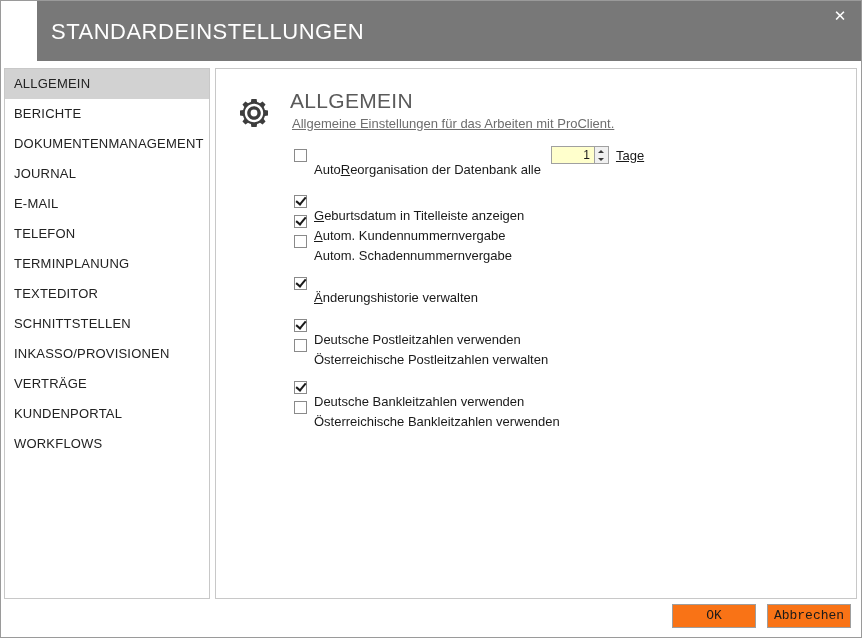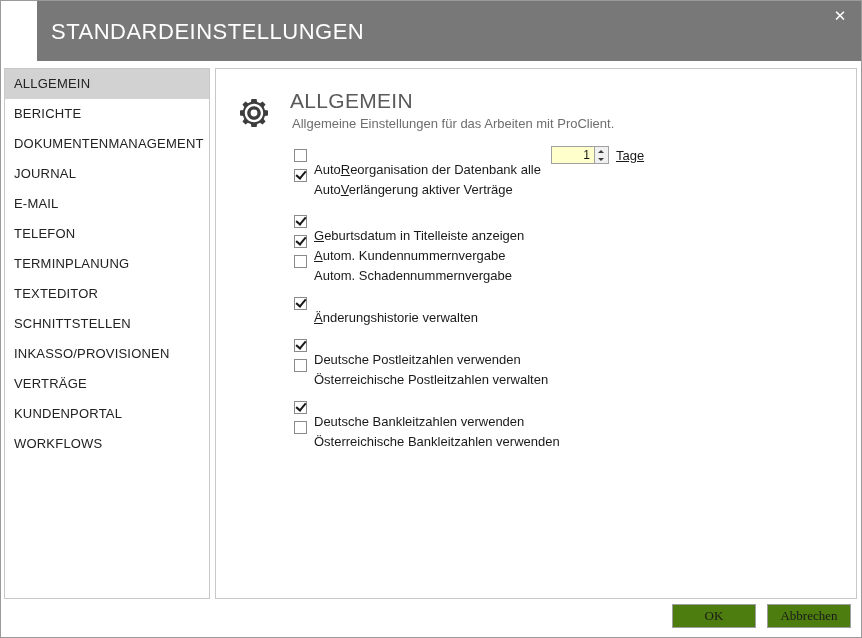--- a/index.html
+++ b/index.html
@@ -114,20 +114,21 @@
     font-size: 21px;
     color: #5a5a5a;
     letter-spacing: 0.3px;
   }
   .content-subtitle {
     position: absolute;
     left: 76px;
     top: 33px;
     font-size: 13px;
     color: #6e6e6e;
+    text-decoration: underline;
   }
   .options {
     position: absolute;
     left: 78px;
     top: 76px;
     right: 10px;
   }
   .opt-row {
     position: relative;
     height: 20px;
@@ -236,23 +237,23 @@
     bottom: 0;
     height: 38px;
   }
   .btn {
     position: absolute;
     top: 5px;
     width: 84px;
     height: 24px;
     box-sizing: border-box;
     border: 1px solid #9e9e9e;
-    background: #4d7c0f;
-    font-size: 13px;
-    font-family: Liberation Serif, serif;
+    background: #f97316;
+    font-size: 13px;
+    font-family: Liberation Mono, monospace;
     color: #1a1a1a;
     cursor: pointer;
     text-align: center;
     line-height: 22px;
   }
   .btn-ok { right: 105px; }
   .btn-cancel { right: 10px; }
 </style>
 </head>
 <body>
@@ -299,24 +300,20 @@
             <span class="opt-label">Auto<u>R</u>eorganisation der Datenbank alle</span>
             <span class="spin-wrap">
               <input class="spin-input" type="text" value="1" style="">
               <span class="spin-btns">
                 <span class="up"></span>
                 <span class="dn"></span>
               </span>
             </span>
             <span class="unit-label">Tage</span>
           </div>
-          <div class="opt-row">
-            <div class="cb checked"></div>
-            <span class="opt-label">Auto<u>V</u>erlängerung aktiver Verträge</span>
-          </div>
           <div class="group-gap"></div>
           <div class="opt-row">
             <div class="cb checked"></div>
             <span class="opt-label"><u>G</u>eburtsdatum in Titelleiste anzeigen</span>
           </div>
           <div class="opt-row">
             <div class="cb checked"></div>
             <span class="opt-label"><u>A</u>utom. Kundennummernvergabe</span>
           </div>
           <div class="opt-row">

